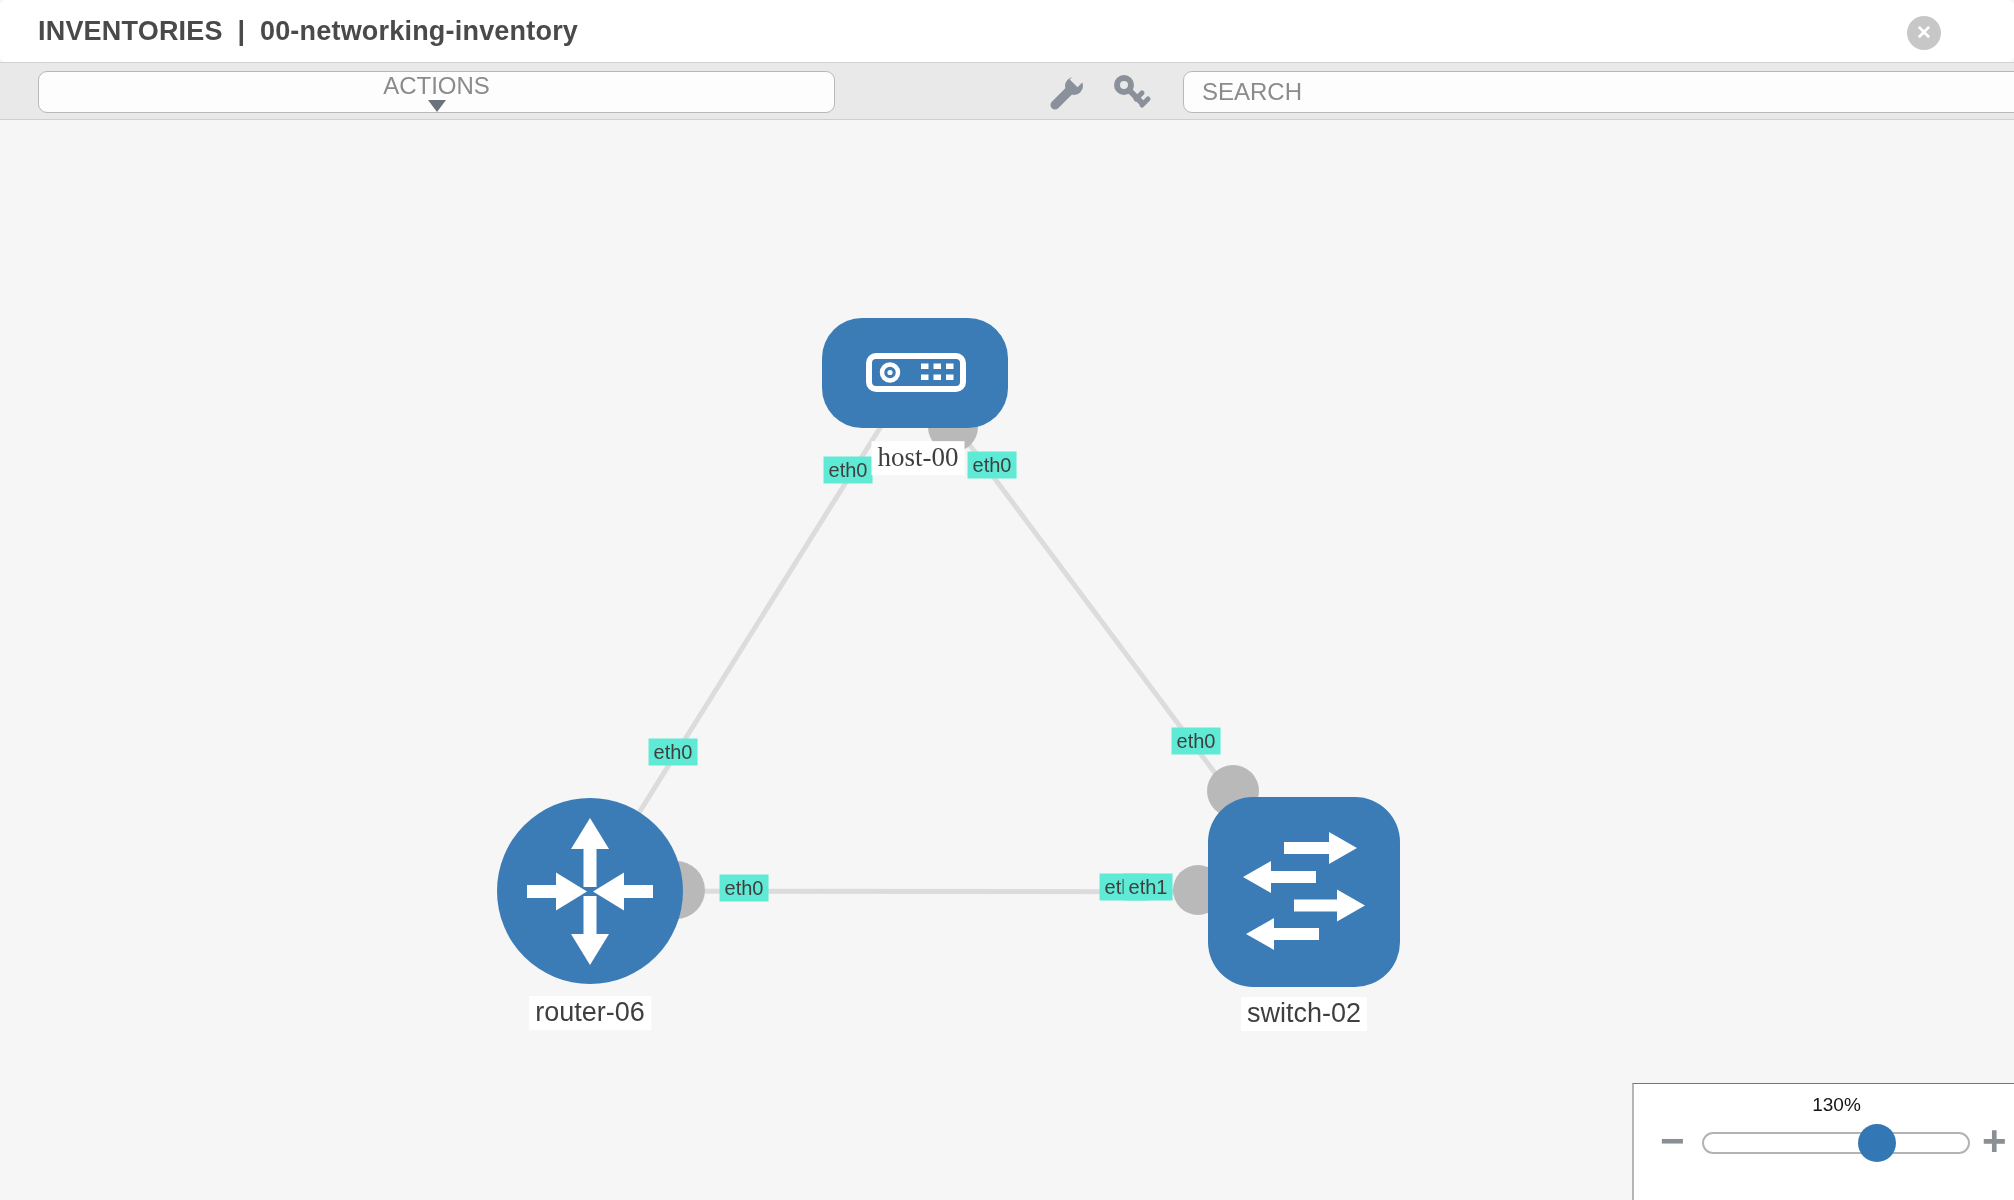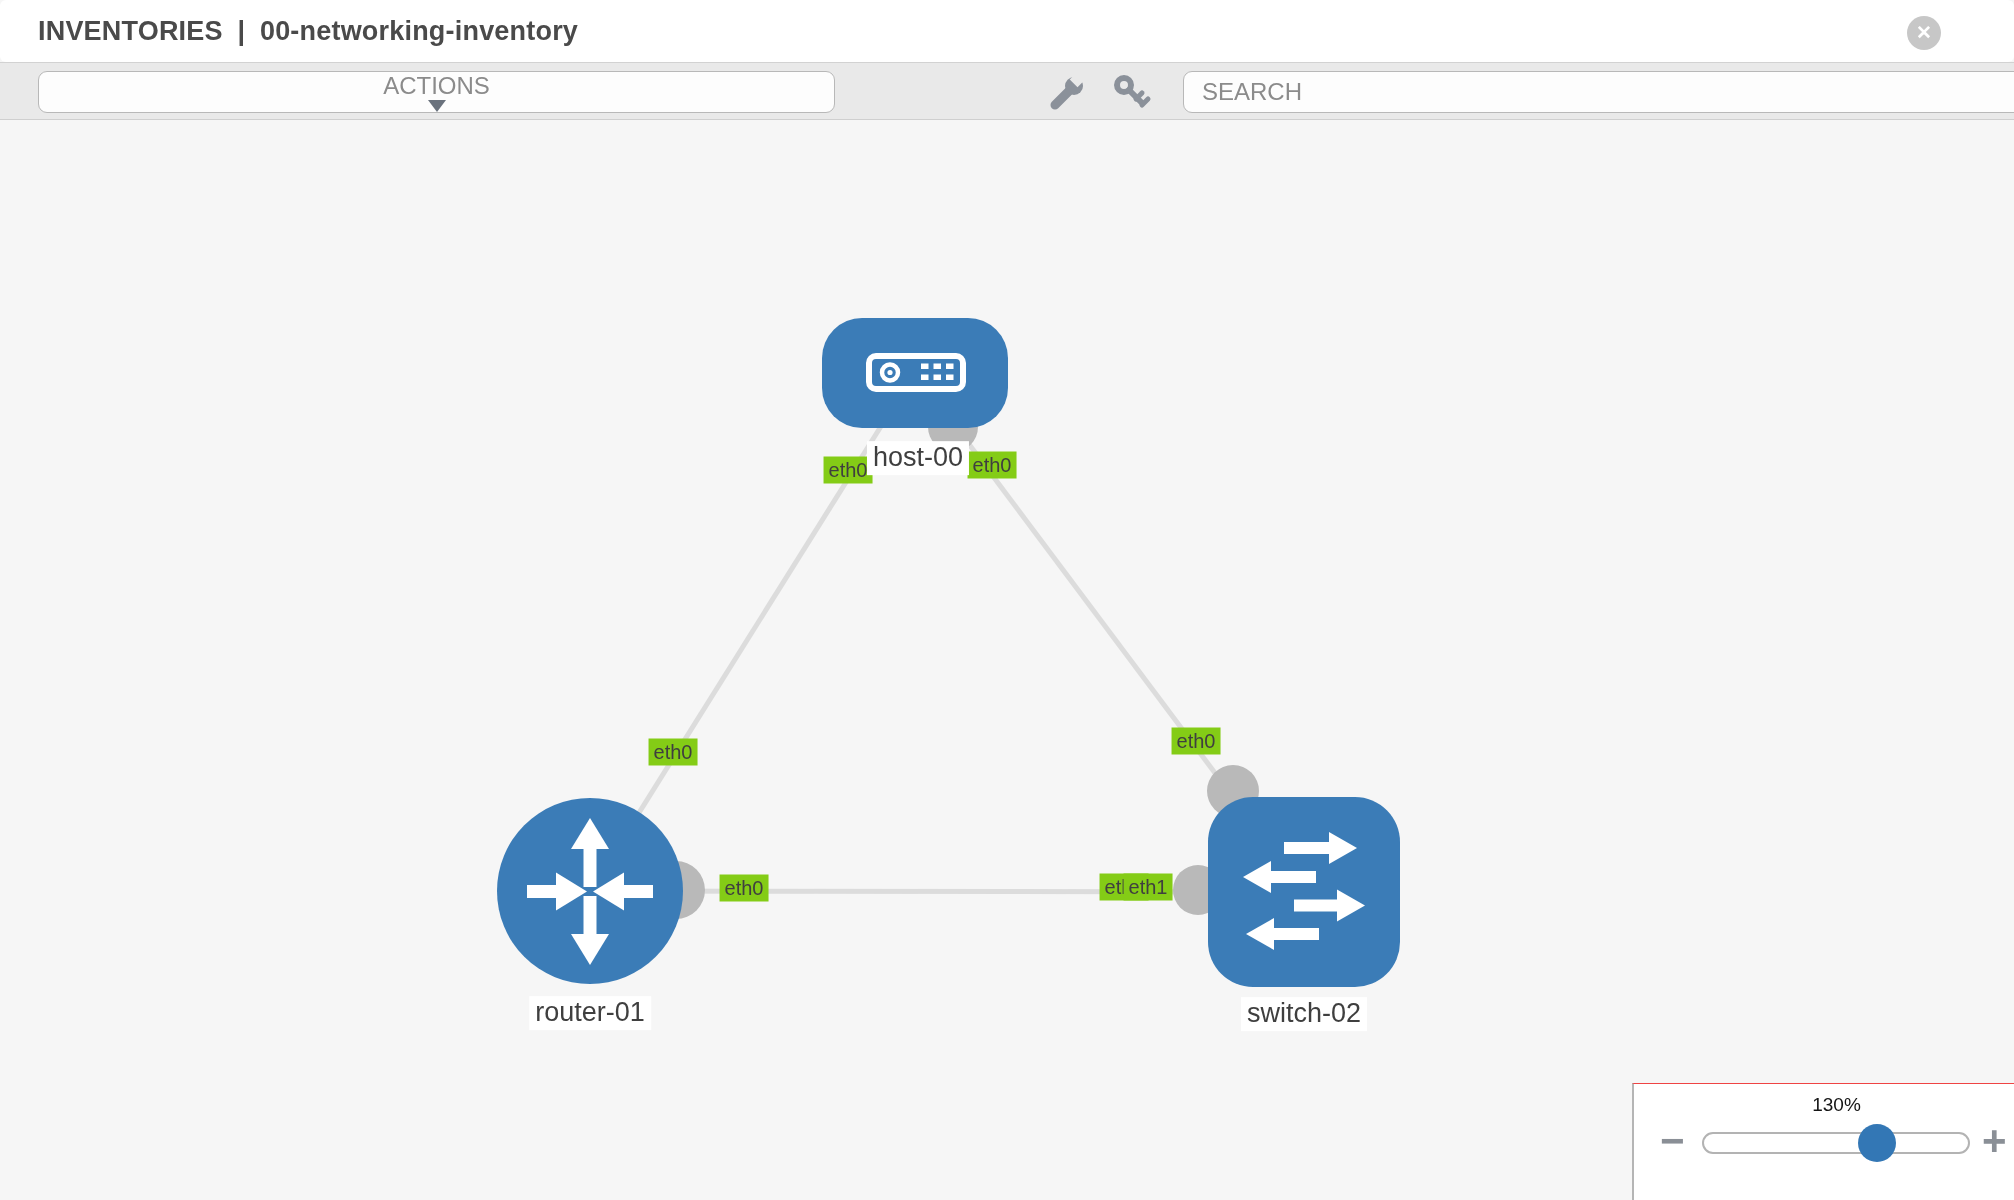--- a/index.html
+++ b/index.html
@@ -71,21 +71,21 @@
   .tool-icon.wrench { left: 1046px; }
   .tool-icon.key    { left: 1112px; }
   
   .topology-svg {
     position: absolute; top: 0; left: 0;
     z-index: 1;
   }
   .chip {
     position: absolute;
     transform: translate(-50%, -50%);
-    background: #84cc16;
+    background: #5eead4;
     color: #3f3f3f;
     font-size: 20px;
     line-height: 1.15;
     padding: 2px 5px;
     white-space: nowrap;
     z-index: 5;
   }
   .node-label {
     position: absolute;
     transform: translate(-50%, -50%);
@@ -202,22 +202,22 @@
   </svg>
 
   <div class="chip" style="left:848px; top:470px;">eth0</div>
   <div class="chip" style="left:673px; top:752px;">eth0</div>
   <div class="chip" style="left:992px; top:465px;">eth0</div>
   <div class="chip" style="left:1196px; top:741px;">eth0</div>
   <div class="chip" style="left:744px; top:888px;">eth0</div>
   <div class="chip" style="left:1124px; top:887px;">eth1</div>
   <div class="chip" style="left:1148px; top:887px;">eth1</div>
 
-  <div class="node-label" style="left:918px; top:458px;">host-00</div>
-  <div class="node-label" style="left:590px; top:1013px;">router-01</div>
+  <div class="node-label" style="left:918px; top:458px;font-family:Liberation Serif, serif;">host-00</div>
+  <div class="node-label" style="left:590px; top:1013px;">router-06</div>
   <div class="node-label" style="left:1304px; top:1014px;">switch-02</div>
 
   <div class="header">
     <div class="title">
       <span>INVENTORIES</span>
       <span>|</span>
       <span>00-networking-inventory</span>
     </div>
     <div class="close-btn">✕</div>
   </div>

